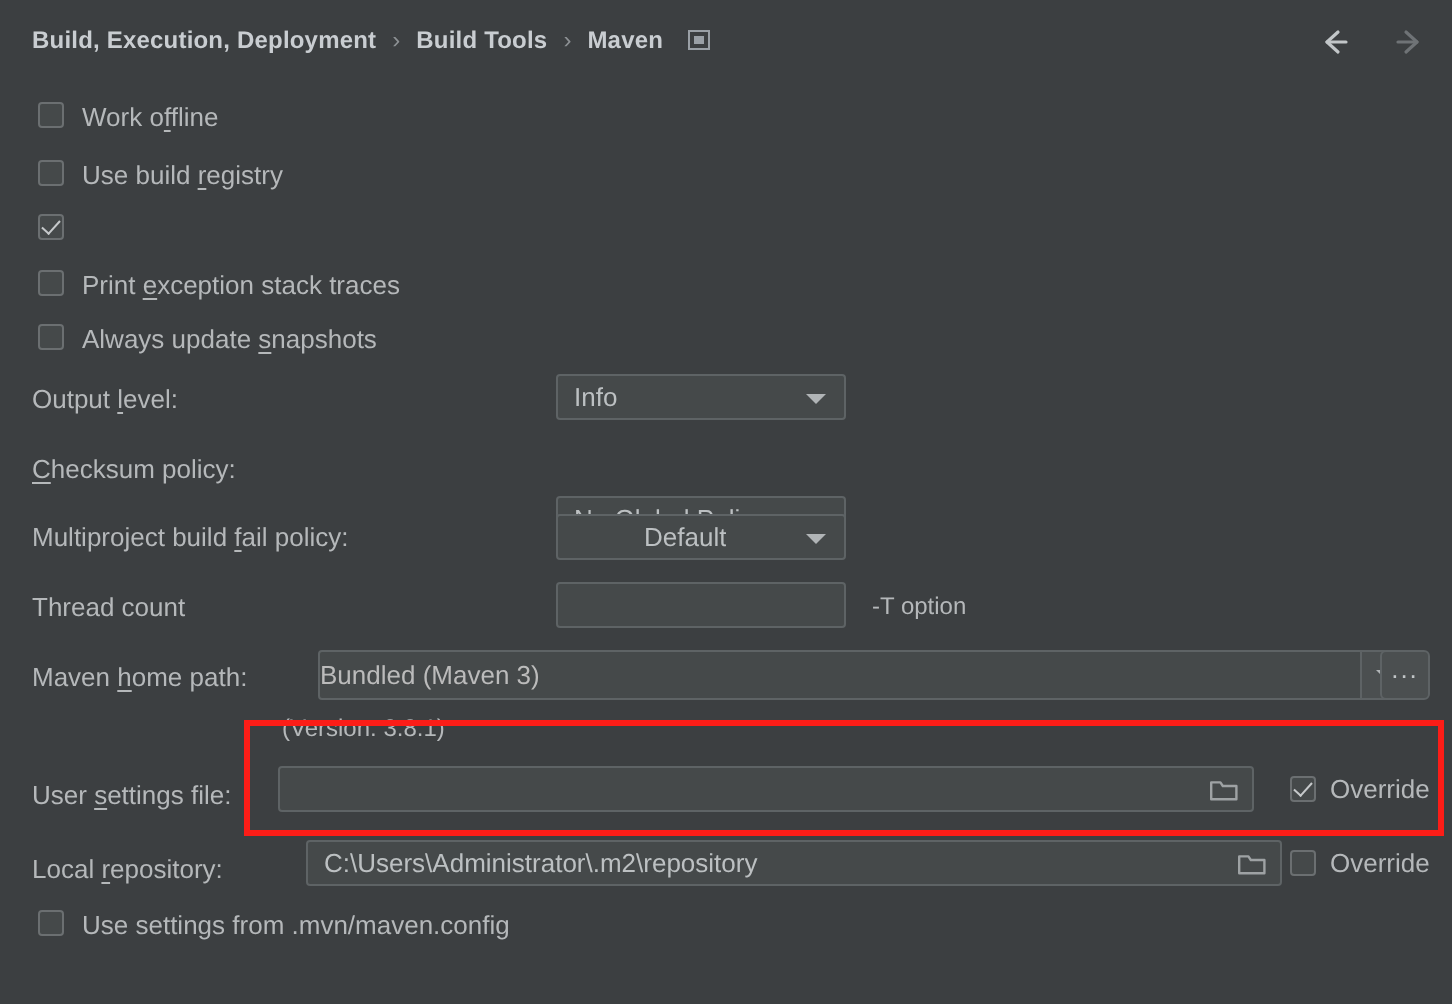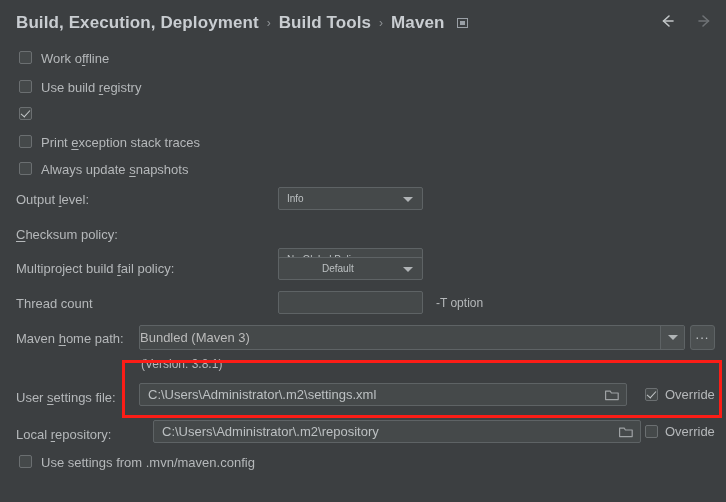--- a/index.html
+++ b/index.html
@@ -29,21 +29,21 @@
     position: absolute;
     left: 16px;
     top: 13px;
     display: flex;
     align-items: center;
     gap: 7px;
     white-space: nowrap;
   }
   .crumb {
     font-weight: bold;
-    font-size: 17px;
+    font-size: 12px;
     color: #c9cdd1;
     letter-spacing: 0.1px;
   }
   .crumb-sep {
     color: #8d9194;
     font-size: 12px;
     font-weight: normal;
     padding: 0 1px;
   }
   .chip-icon {
@@ -129,21 +129,21 @@
     box-sizing: border-box;
     border: 1px solid #5e6365;
     background: #45494a;
     border-radius: 2px;
     display: flex;
     align-items: center;
   }
   .combo .combo-text {
     padding-left: 8px;
     color: #bcc0c2;
-    font-size: 10px;
+    font-size: 13px;
     white-space: nowrap;
     overflow: hidden;
   }
   .combo .caret {
     position: absolute;
     right: 9px;
     top: 50%;
     margin-top: -2px;
     width: 0; height: 0;
     border-left: 5px solid transparent;
@@ -181,20 +181,21 @@
   
   .combo-split {
     position: absolute;
     height: 25px;
     box-sizing: border-box;
     border: 1px solid #5e6365;
     background: #45494a;
     border-radius: 2px;
     display: flex;
     align-items: center;
+    margin-left: 20px;
   }
   .combo-split .arrow-btn {
     position: absolute;
     right: 0;
     top: 0;
     bottom: 0;
     width: 23px;
     border-left: 1px solid #5e6365;
     background: #4b4f50;
     display: flex;
@@ -327,21 +328,20 @@
   <span class="arrow-btn">
     <span class="caret2"></span>
   </span>
 </div>
 <div class="ellipsis-btn" style="left:690px; top:325px;">...</div>
 
 <div class="hint" style="left:141px; top:357px">(Version: 3.8.1)</div>
 
 <div class="label" style="top:390px"><span>User </span><u>s</u><span>ettings file:</span></div>
 <div class="field" style="left:139px; top:383px; width:488px;">
-  <span class="field-text">C:\Users\Administrator\.m2\settings.xml</span>
   <svg class="folder-icon" viewBox="0 0 14 12">
     <path d="M0.6 2.2 L0.6 10.6 L13.2 10.6 L13.2 4.0 L6.4 4.0 L5.2 2.2 Z" fill="none" stroke="#9ea2a4" stroke-width="1.2" stroke-linejoin="round"></path>
   </svg>
 </div>
 <div class="override" style="left:645px; top:383px; height:23px;">
   <span class="cbx checked"></span>
   <span class="cbx-label">Override</span>
 </div>
 
 <div class="label" style="top:427px"><span>Local </span><u>r</u><span>epository:</span></div>

